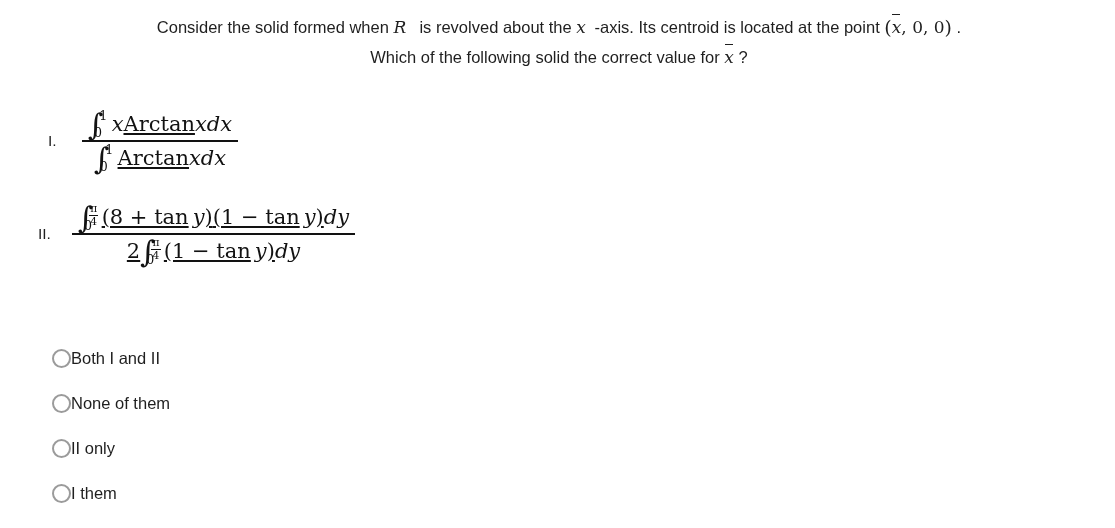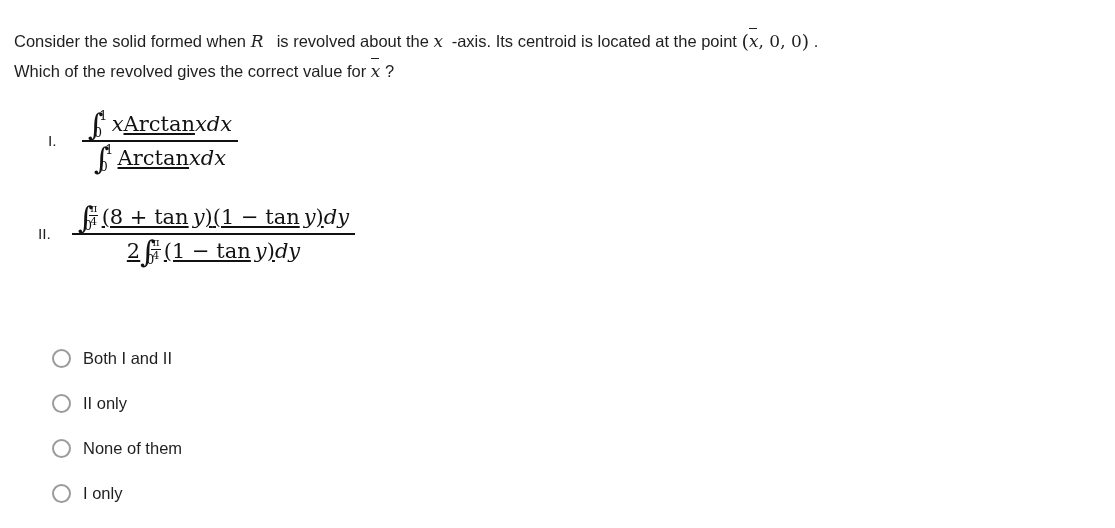--- a/index.html
+++ b/index.html
@@ -13,25 +13,26 @@
     position: relative;
     font-family: "Liberation Sans", sans-serif;
     color: #1a1a1a;
     overflow: hidden;
   }
 
   
   #prompt {
     position: absolute;
     left: 14px;
-    top: 26px;
+    top: 12px;
     width: 1090px;
     font-size: 16.5px;
     line-height: 30px;
     color: #1f1f1f;
+    text-align: center;
   }
   .mathser {
     font-family: "DejaVu Serif", "Liberation Serif", serif;
     font-style: italic;
     font-size: 17px;
   }
   .paren {
     font-family: "DejaVu Serif", "Liberation Serif", serif;
     font-style: normal;
     font-size: 19px;
@@ -166,41 +167,40 @@
   .radio {
     width: 19px;
     height: 19px;
     border: 2px solid #9b9b9b;
     border-radius: 50%;
     box-sizing: border-box;
     flex: 0 0 auto;
     background: #fff;
   }
   .choice-label {
-    margin-left: 12px;
     font-size: 16.5px;
     color: #1f1f1f;
     font-family: "Liberation Sans", sans-serif;
     line-height: 1;
   }
 </style>
 </head>
 <body>
 
 <div id="prompt">
   <span>Consider the solid formed when</span>
   <span class="mathser">R</span>
   <span class="sp"></span>
   <span>is revolved about the</span>
   <span class="mathser">x</span>
   <span class="sp"></span><span>-axis. Its centroid is located at the point</span>
   <span class="paren">(</span><span class="xbar">x</span><span class="numlit">, 0, 0</span><span class="paren">)</span>
   <span>.</span>
   <br>
-  <span>Which of the revolved gives the correct value for</span>
+  <span>Which of the following solid the correct value for</span>
   <span class="xbar">x</span>
   <span>?</span>
 </div>
 
 <div id="formulas">
 
   <div class="formula-row" style="left:48px; top:10px;">
     <div class="roman-label">I.</div>
     <div class="frac f-size-1">
       <div class="num">
@@ -236,23 +236,23 @@
 
 </div>
 
 <div id="choices">
   <div class="choice">
     <span class="radio"></span>
     <span class="choice-label">Both I and II</span>
   </div>
   <div class="choice">
     <span class="radio"></span>
+    <span class="choice-label">None of them</span>
+  </div>
+  <div class="choice">
+    <span class="radio"></span>
     <span class="choice-label">II only</span>
   </div>
   <div class="choice">
     <span class="radio"></span>
-    <span class="choice-label">None of them</span>
-  </div>
-  <div class="choice">
-    <span class="radio"></span>
-    <span class="choice-label">I only</span>
+    <span class="choice-label">I them</span>
   </div>
 </div>
 
 </body></html>

